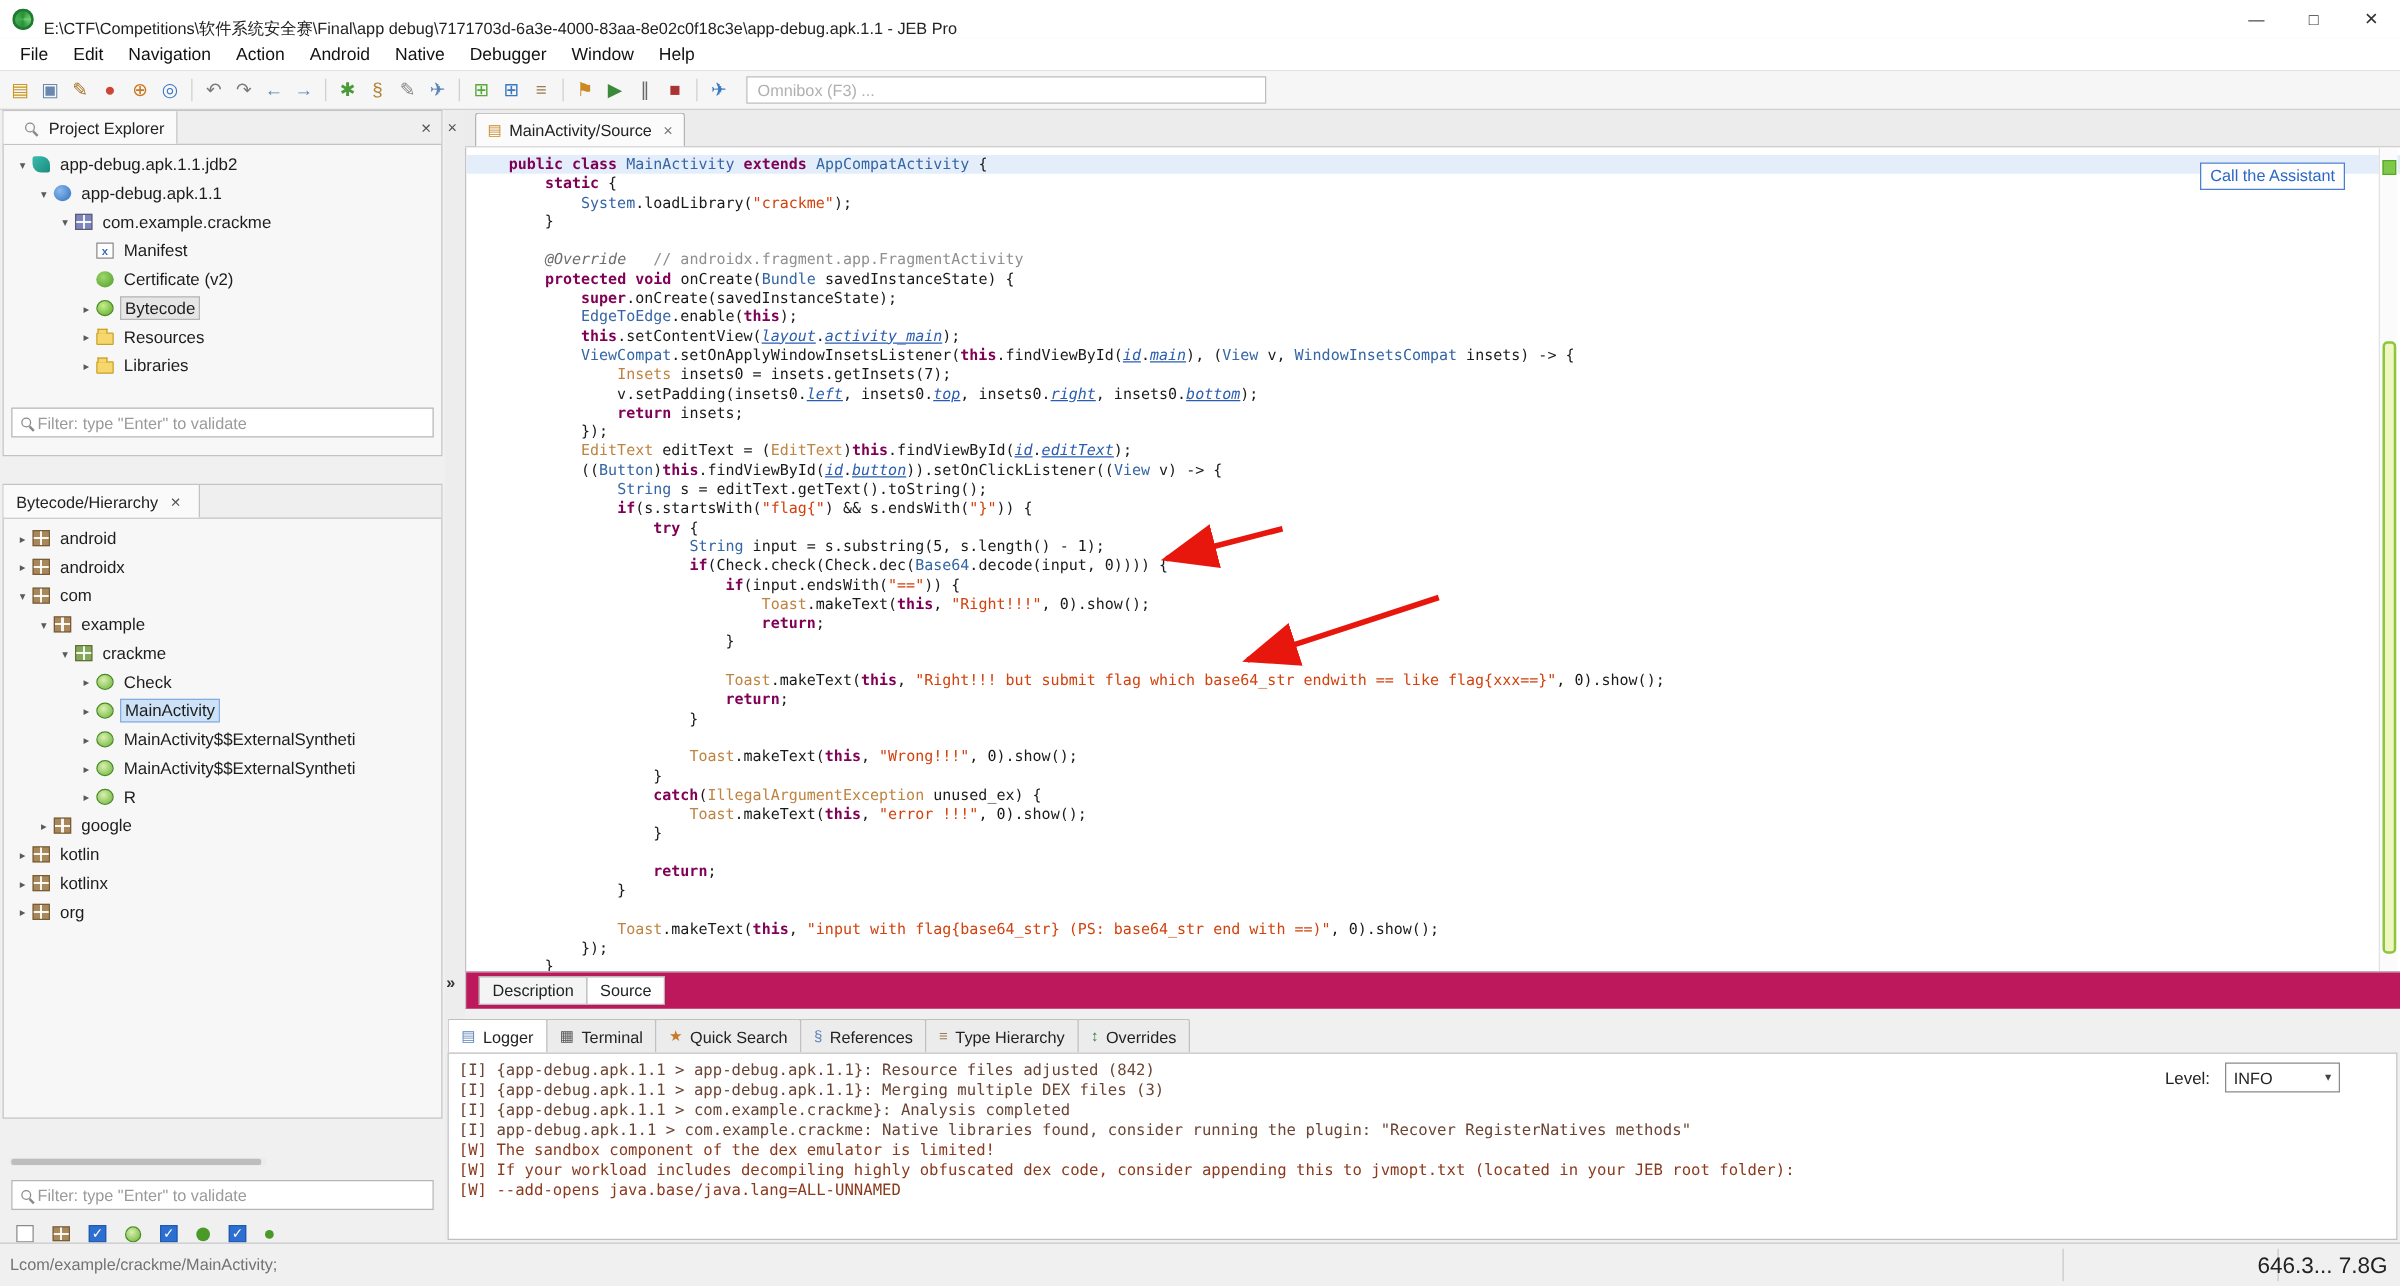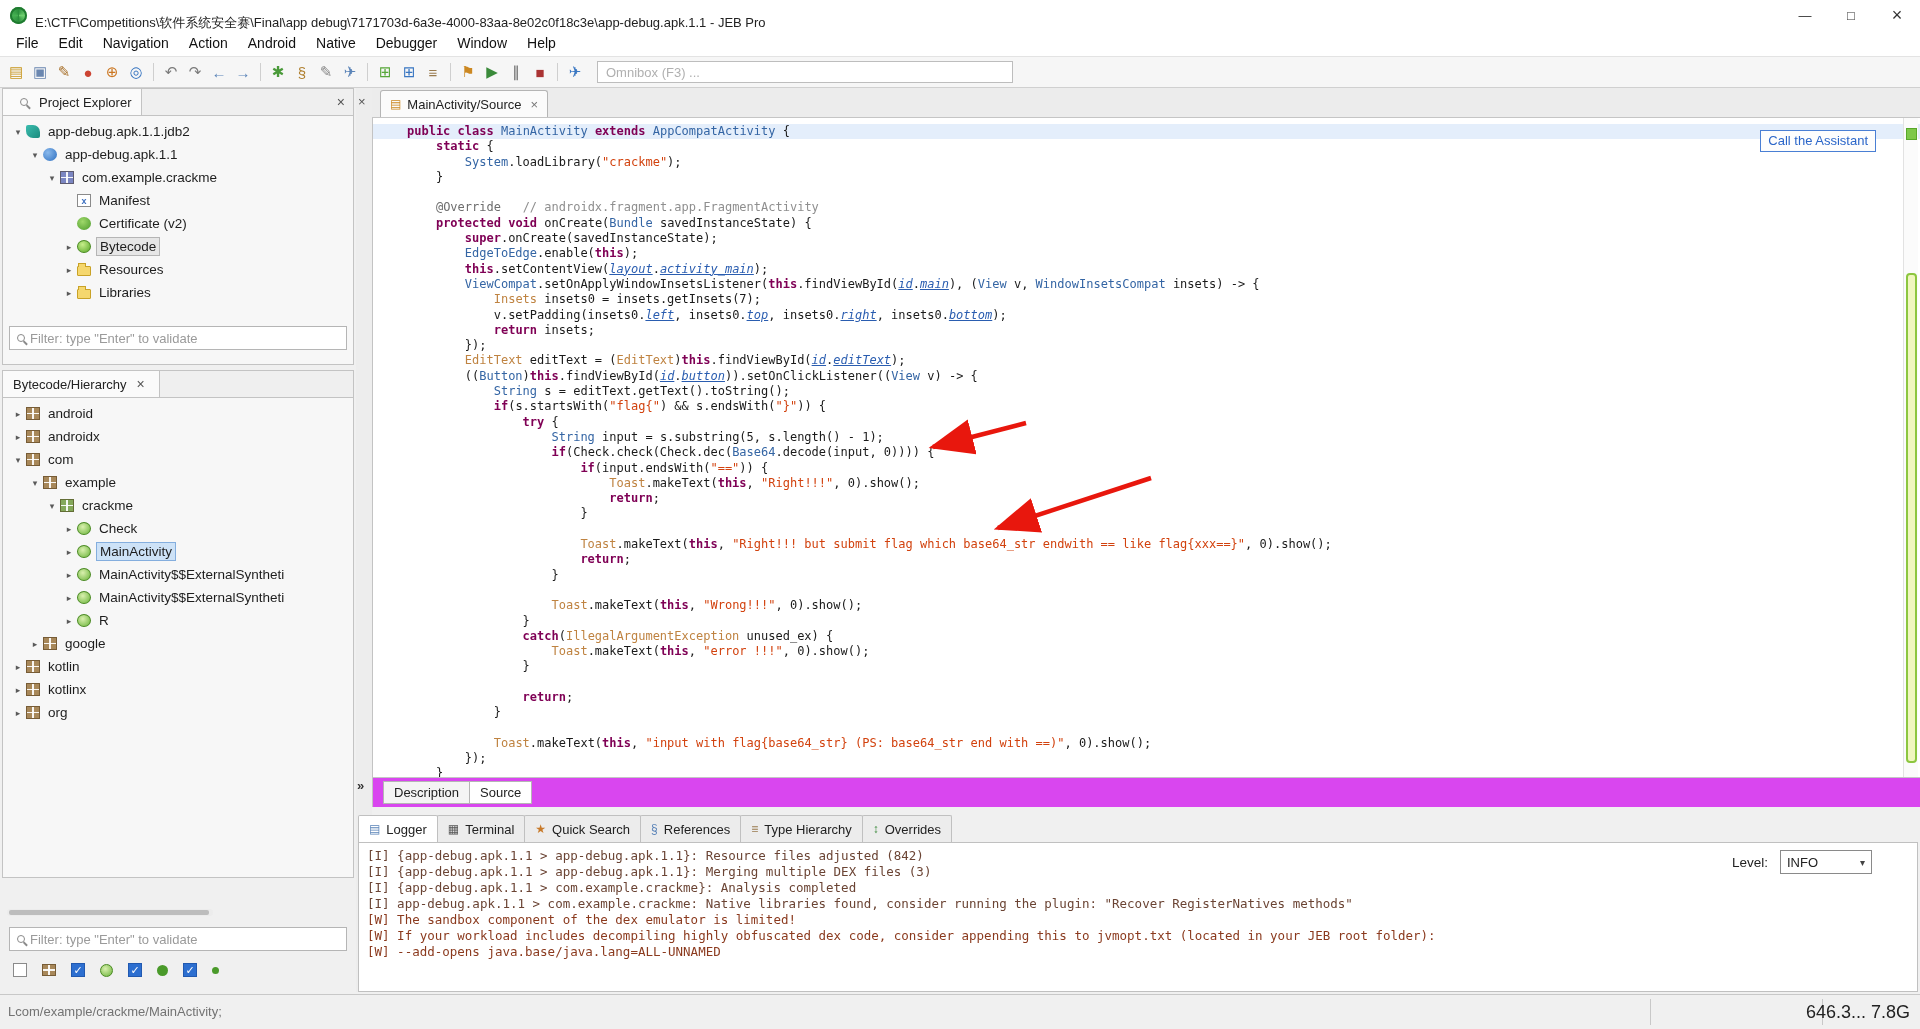--- a/index.html
+++ b/index.html
@@ -23,21 +23,21 @@
   .toolbar{position:absolute;left:0;top:57px;right:0;height:31px;background:#f6f6f6;border-bottom:1px solid #d0d0d0;display:flex;align-items:center;padding-left:4px;}
   .tb-icons{display:flex;align-items:center;}
   .tb-icon{width:24px;height:24px;display:inline-flex;align-items:center;justify-content:center;font-size:15px;}
   .tb-sep{width:1px;height:18px;background:#cfcfcf;margin:0 5px;}
   .omnibox{margin-left:10px;width:416px;height:22px;border:1px solid #bdbdbd;background:#fff;font-size:13px;padding:0 8px;color:#333;font-family:"Liberation Sans",sans-serif;}
   .omnibox::placeholder{color:#b0b0b0;}
 
   
   .panel{position:absolute;background:#f7f7f7;border:1px solid #c3c3c3;}
   .panel.pe{left:2px;top:88px;width:352px;height:277px;}
-  .panel.bh{left:2px;top:370px;width:352px;height:508px;}
+  .panel.bh{left:2px;top:387px;width:352px;height:508px;}
   .panel-header{height:27px;border-bottom:1px solid #c3c3c3;background:#efefef;display:flex;align-items:center;}
   .header-tab{display:flex;align-items:center;gap:6px;height:26px;padding:0 10px;background:#fafafa;border-right:1px solid #c3c3c3;font-size:13px;color:#222;}
   .panel-close{font-size:14px;color:#555;padding:0 4px;}
   .pe .panel-close.far{margin-left:auto;margin-right:4px;}
   .tree{position:absolute;left:0;right:0;overflow:hidden;}
   .pe .tree{top:31px;height:196px;}
   .bh .tree{top:31px;height:336px;}
   .tree-row{height:23px;display:flex;align-items:center;font-size:13.5px;color:#1d1d1d;white-space:nowrap;}
   .expander{flex:0 0 14px;width:14px;text-align:center;font-size:9px;color:#5a5a5a;}
   .ticon{flex:0 0 14px;width:14px;height:13px;margin:0 5px 0 1px;position:relative;display:inline-block;}
@@ -95,28 +95,28 @@
   .code-wrap{position:absolute;left:372px;top:118px;right:0;height:659px;background:#ffffff;border-left:1px solid #c3c3c3;overflow:hidden;}
   .code{position:absolute;inset:0;padding:6px 20px 0 34px;font-family:"DejaVu Sans Mono","Liberation Mono",monospace;font-size:12px;line-height:15.3px;white-space:pre;}
   .code-line{height:15.3px;}
   .current-line{background:#e4eefb;margin:0 -20px 0 -34px;padding:0 20px 0 34px;}
   .tk-p{color:#1a1a1a;}
   .tk-k{color:#7f0055;font-weight:bold;}
   .tk-t{color:#3465a4;}
   .tk-t2{color:#bf8341;}
   .tk-s{color:#d2420e;}
   .tk-c{color:#8f8f8f;}
-  .tk-a{color:#6d6d6d;}
+  .tk-a{color:#6d6d6d;font-style:italic;}
   .tk-f{color:#2a5db0;font-style:italic;text-decoration:underline;}
   .assistant{position:absolute;top:12px;right:44px;height:22px;padding:0 7px;border:1px solid #4a7fd4;color:#2b66c9;font-size:13px;line-height:20px;background:#fdfdfd;}
   .ruler{position:absolute;top:0;bottom:0;right:2px;width:15px;background:#fbfbfb;border-left:1px solid #e2e2e2;}
   .ruler-mark{position:absolute;left:2px;top:10px;width:11px;height:12px;background:#7ec84a;border:1px solid #58a82a;}
   .ruler-block{position:absolute;left:2px;top:155px;width:11px;height:490px;background:#f0f6bf;border:2px solid #8cc63f;border-radius:4px;}
   .arrows{position:absolute;inset:0;pointer-events:none;}
-  .ebottom{position:absolute;left:372px;top:777px;right:0;height:30px;background:#d946ef;border-top:1px solid #c5c5c5;border-left:1px solid #c3c3c3;display:flex;align-items:center;padding-left:10px;}
+  .ebottom{position:absolute;left:372px;top:777px;right:0;height:30px;background:#be185d;border-top:1px solid #c5c5c5;border-left:1px solid #c3c3c3;display:flex;align-items:center;padding-left:10px;}
   .sbtab{padding:3px 10px;border:1px solid #b5b5b5;background:#f4f4f4;font-size:13px;margin-right:-1px;color:#222;}
   .sbtab.active{background:#ffffff;}
 
   
   .bottom-panel{position:absolute;left:356px;top:814px;right:0;height:178px;}
   .btabs{position:absolute;left:2px;top:0;right:0;height:28px;display:flex;align-items:flex-end;}
   .btab{display:flex;align-items:center;gap:6px;height:27px;padding:0 10px;border:1px solid #c0c0c0;border-bottom:none;background:#ececec;font-size:13px;margin-right:-1px;border-radius:2px 2px 0 0;color:#222;}
   .btab.active{background:#ffffff;}
   .btab-icon{font-size:12px;}
   .log-box{position:absolute;left:2px;top:28px;right:2px;bottom:0;background:#ffffff;border:1px solid #c0c0c0;padding:5px 8px;overflow:hidden;}

